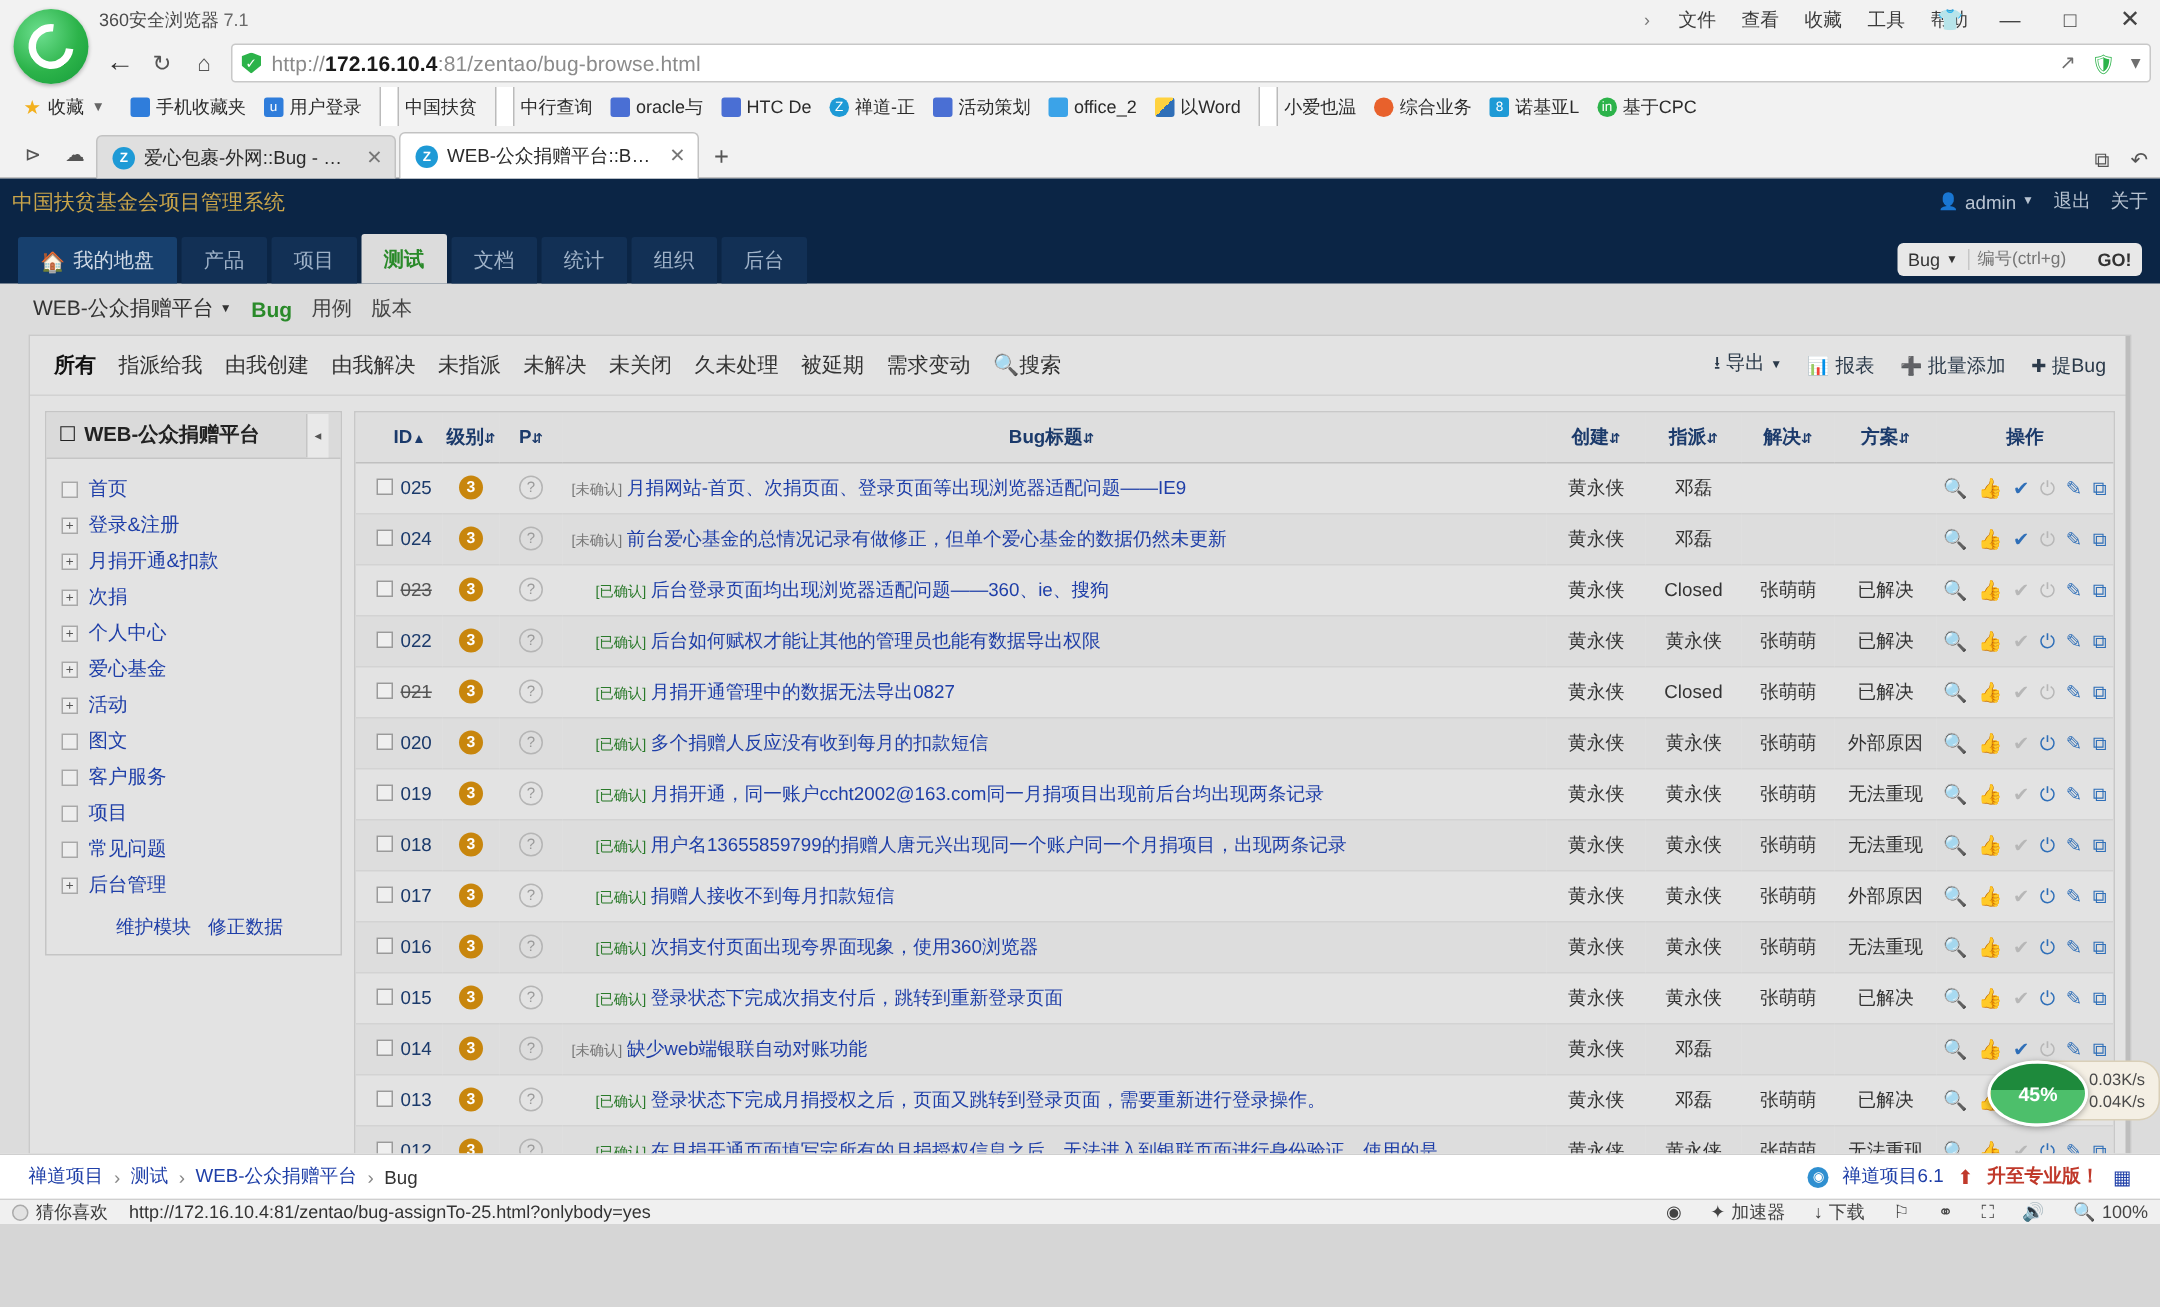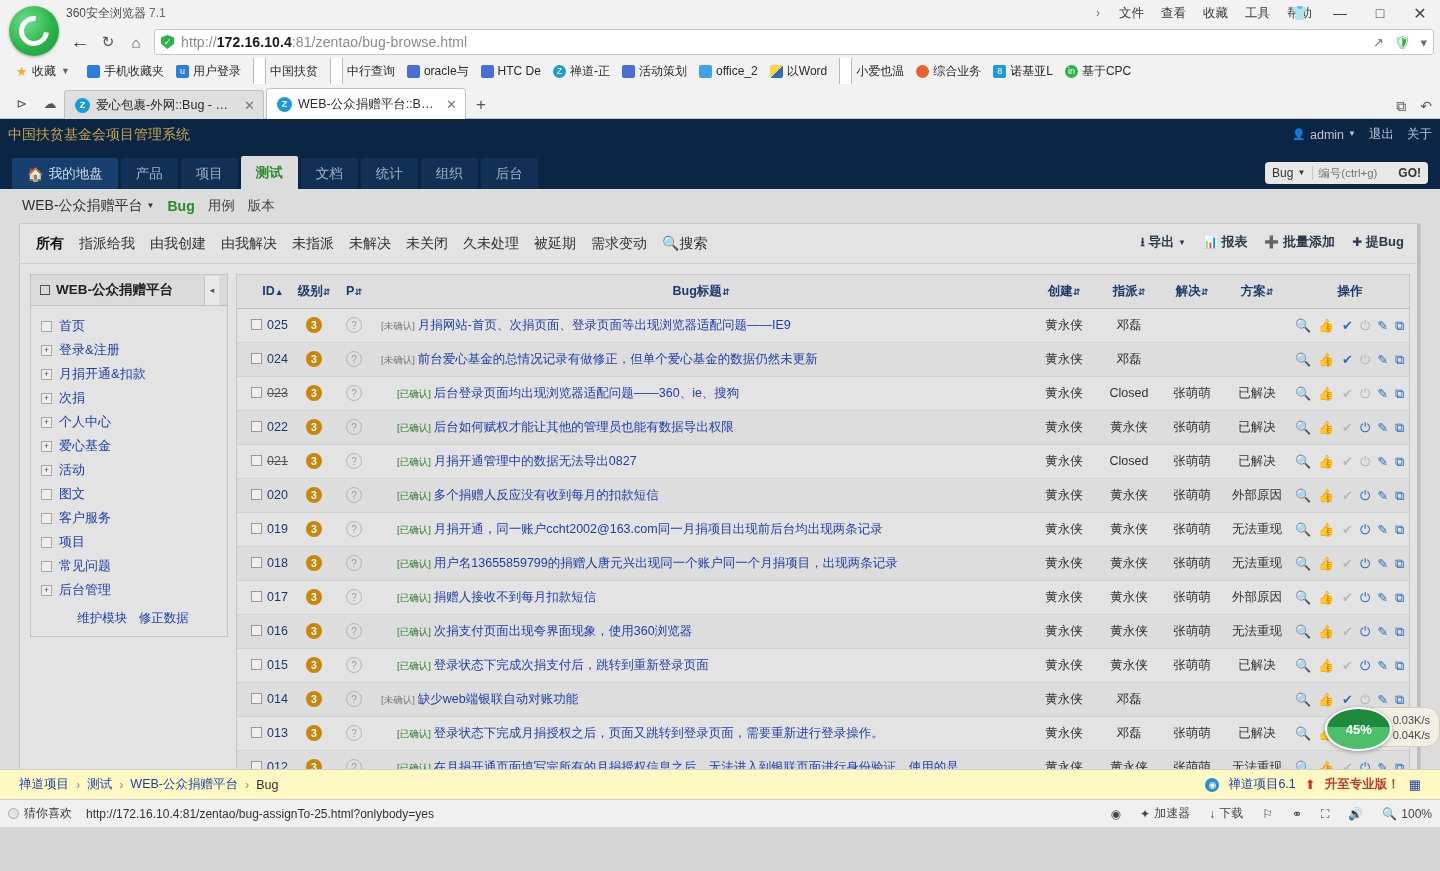--- a/index.html
+++ b/index.html
@@ -112,21 +112,21 @@
 
   .zt-sub { height:34px; display:flex; align-items:center; padding:0 22px; gap:13px; font-size:14px; color:#333;}
   .zt-sub .prod { display:flex; align-items:center; gap:4px; color:#333;}
   .zt-sub .mod { color:#2a8a2a; font-weight:bold;}
   .zt-sub .mod2 { color:#444; font-size:13.5px;}
 
   .zt-panel { margin:0 19px; background:#e3e3e3; border:1px solid #cacaca; height:547px; position:relative; }
   .zt-toolbar { height:40px; display:flex; align-items:center; padding:0 16px; border-bottom:1px solid #d2d2d2;}
   .zt-toolbar .f { font-size:14px; color:#333; margin-right:15px; }
   .zt-toolbar .f.on { font-weight:bold; color:#111;}
-  .zt-toolbar .right { margin-left:auto; display:flex; gap:17px; font-size:13px; color:#2b3a4a;font-weight:bold;}
+  .zt-toolbar .right { margin-left:auto; display:flex; gap:17px; align-items:center; font-size:13px; color:#2b3a4a;}
   .zt-toolbar .right span.ic { font-size:12px; }
 
   .zt-body { display:flex; padding:10px; gap:8px; }
 
   .tree { width:198px; background:#e3e3e3; border:1px solid #c5c5c5; align-self:flex-start; }
   .tree-hd { height:31px; background:#dadada; border-bottom:1px solid #c5c5c5; display:flex; align-items:center; padding:0 8px; font-size:13.5px; color:#222; font-weight:bold;}
   .tree-hd .collapse { margin-left:auto; width:15px; height:29px; background:#e9e9e9; border-left:1px solid #c5c5c5;
      display:flex;align-items:center;justify-content:center; font-size:9px; color:#555;}
   .tree ul { list-style:none; padding:8px 0 4px 0; }
   .tree li { display:flex; align-items:center; gap:7px; padding:3px 10px; font-size:13px;}
@@ -161,35 +161,35 @@
      display:inline-flex;align-items:center;justify-content:center;}
   .conf { font-size:9.5px; margin-right:3px; }
   .conf.no { color:#777; }
   .conf.yes{ color:#2a7a2a;padding-left:16px; }
   .bugttl { color:#1f3fa8; text-decoration:none; font-size:12.5px;}
   .acts { display:flex; gap:7px; justify-content:center; align-items:center; }
   .acts span { font-size:13px; color:#2f6fb8; line-height:1;}
   .acts span.off { color:#b7b7b7; }
 
   
-  .zt-foot { position:absolute; left:0; right:0; bottom:0; height:30px; background:#fef9c3; border-top:1px solid #cfcfcf;
+  .zt-foot { position:absolute; left:0; right:0; bottom:0; height:30px; background:#ffffff; border-top:1px solid #cfcfcf;
      display:flex; align-items:center; padding:0 19px; font-size:12.5px;}
   .zt-foot a { color:#1f3fa8; text-decoration:none; }
   .zt-foot .sep { color:#888; margin:0 7px; }
   .zt-foot .cur { color:#333; }
   .zt-foot .right { margin-left:auto; display:flex; align-items:center; gap:9px;}
   .zt-foot .right .v { color:#1f3fa8; }
   .zt-foot .right .up { color:#c0392b; font-weight:bold;}
   .zt-foot .right .qr { color:#1f3fa8; font-size:13px;}
   .zt-foot .right .dot { width:14px;height:14px;border-radius:50%;background:#2f8fd0;color:#fff;font-size:9px;
      display:inline-flex;align-items:center;justify-content:center;}
   .zt-foot .right .arrowup { color:#c0392b; font-size:13px;}
 
   
-  .statusbar { height:28px; background:#f0f0f0; border-top:1px solid #cfcfcf; display:flex; align-items:center; padding:0 8px; font-size:12px; color:#3a3a3a;}
+  .statusbar { height:17px; background:#f0f0f0; border-top:1px solid #cfcfcf; display:flex; align-items:center; padding:0 8px; font-size:12px; color:#3a3a3a;}
   .statusbar .dotico { width:11px;height:11px;border-radius:50%;border:1px solid #aaa;background:#e2e2e2; margin-right:5px;}
   .statusbar .like { margin-right:14px; }
   .statusbar .url { color:#333; }
   .statusbar .right { margin-left:auto; display:flex; align-items:center; gap:19px; color:#444; }
   .statusbar .right .grp { display:flex; align-items:center; gap:4px; }
 
   
   .speed { position:absolute; right:0px; top:582px; height:52px; display:flex; align-items:center; z-index:30;}
   .speed .pill { background:#f4efe4; border:1px solid #d9cfb8; border-radius:14px; height:40px; display:flex;
      align-items:center; padding:0 9px 0 42px; margin-left:22px; font-size:11px; color:#4a4a4a;}

